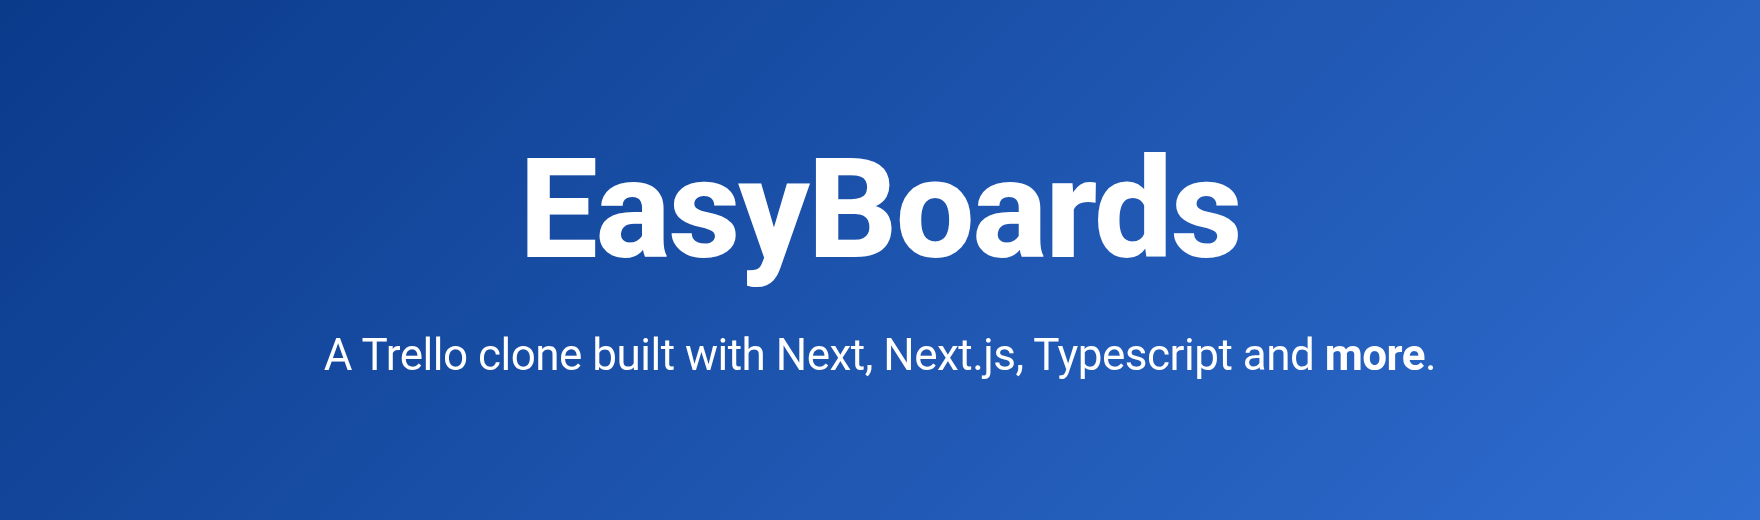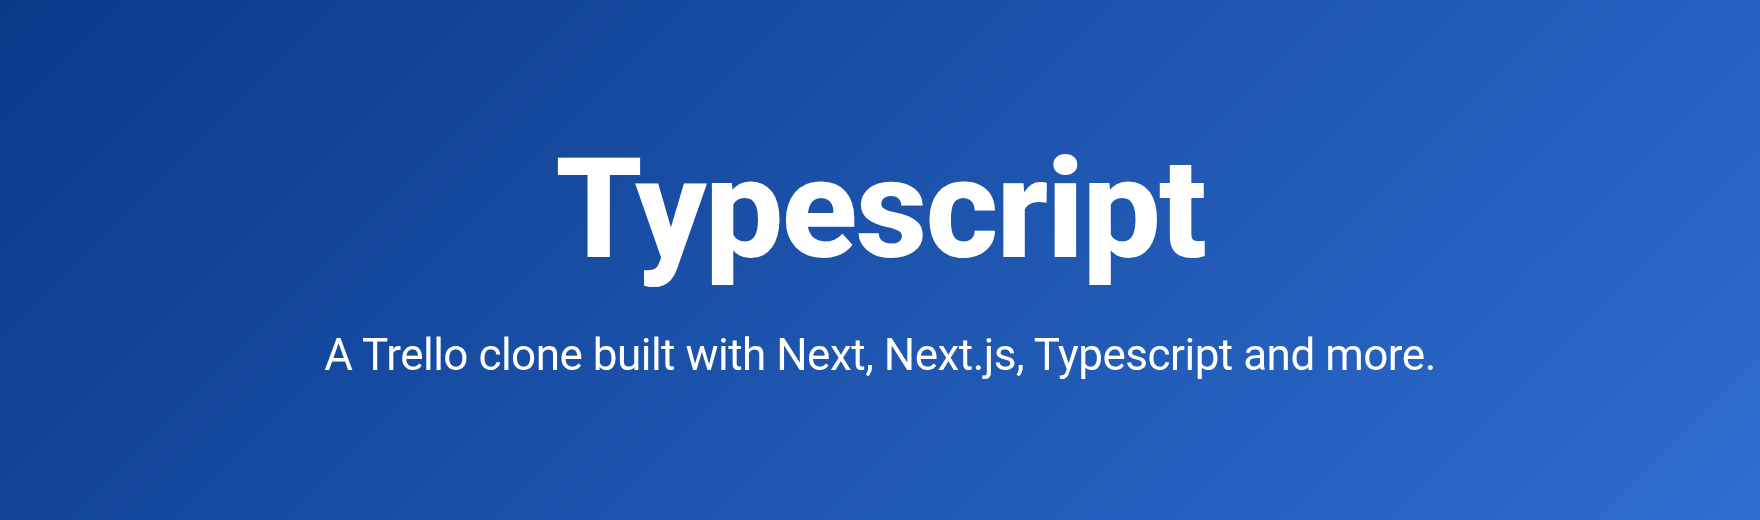--- a/index.html
+++ b/index.html
@@ -25,22 +25,22 @@
       letter-spacing: -2px;
       line-height: 1;
       margin-bottom: 50px;
     }
     .hero-subtitle {
       font-size: 44px;
       font-weight: 400;
       letter-spacing: -0.5px;
     }
     .hero-subtitle .bold {
-      font-weight: 400;
+      font-weight: 700;
     }
   </style>
 </head>
 <body>
 
-<h1 class="hero-title">Typescript</h1>
+<h1 class="hero-title">EasyBoards</h1>
 <p class="hero-subtitle">
   <span>A Trello clone built with Next, Next.js, Typescript and </span><span class="bold">more</span><span>.</span>
 </p>
 
 </body></html>

